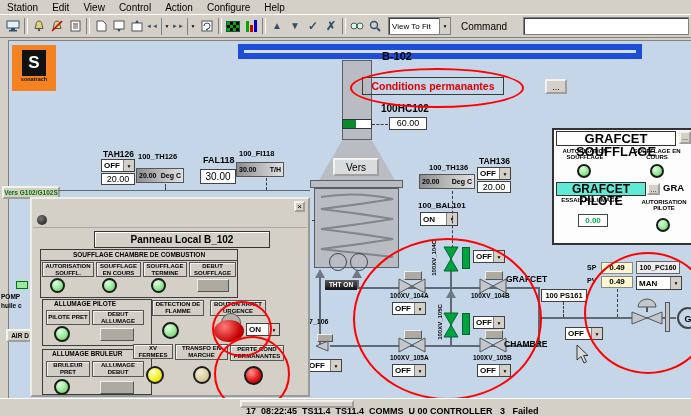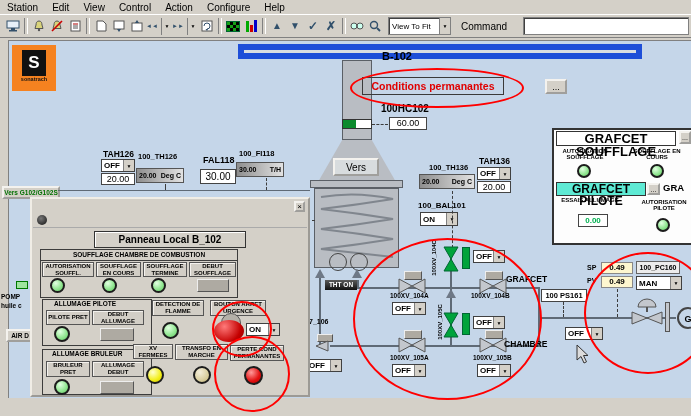--- a/index.html
+++ b/index.html
@@ -371,21 +371,21 @@
   <div class="abs lbl" style="left:1px;top:294px;font-size:6.5px;">POMP</div>
   <div class="abs lbl" style="left:1px;top:303px;font-size:6.5px;">huile c</div>
   <div class="abs" style="left:16px;top:281px;width:12px;height:8px;background:#9fe59f;border:1px solid #070;box-sizing:border-box;"></div>
   <div class="abs btn3d" style="left:6px;top:329px;width:28px;height:13px;font-size:6.5px;font-weight:bold;">AIR D</div>
 
   <div class="abs" id="popup">
     <div class="in btn3d" style="left:262px;top:2px;width:11px;height:11px;font-size:8px;line-height:9px;">×</div>
     <div class="in" style="left:1px;top:15px;width:274px;height:13px;border-bottom:1px solid #aaa;">
       <span style="position:absolute;left:4px;top:1px;width:10px;height:10px;border-radius:50%;background:radial-gradient(circle at 40% 35%,#777,#111);"></span>
     </div>
-    <div class="in btn3d" style="left:62px;top:32px;width:152px;height:17px;border:1px solid #333;box-shadow:inset 1px 1px 0 #fff;font-weight:bold;font-size:10px;">Panneau Local B_102</div>
+    <div class="in btn3d" style="left:62px;top:32px;width:176px;height:17px;border:1px solid #333;box-shadow:inset 1px 1px 0 #fff;font-weight:bold;font-size:10px;">Panneau Local B_102</div>
 
     <div class="in grp" style="left:8px;top:50px;width:198px;height:49px;"></div>
     <div class="in" style="left:8px;top:50px;width:198px;height:12px;border:1px solid #3c3c3c;box-sizing:border-box;font-weight:bold;font-size:6.5px;text-align:center;line-height:10px;">SOUFFLAGE CHAMBRE DE COMBUSTION</div>
     <div class="in cell" style="left:10px;top:63px;width:52px;height:15px;">AUTORISATION SOUFFL.</div>
     <div class="in cell" style="left:64px;top:63px;width:45px;height:15px;">SOUFFLAGE EN COURS</div>
     <div class="in cell" style="left:111px;top:63px;width:44px;height:15px;">SOUFFLAGE TERMINE</div>
     <div class="in cell" style="left:157px;top:63px;width:47px;height:15px;">DEBUT SOUFFLAGE</div>
     <div class="in lamp g" style="left:18px;top:79px;width:15px;height:15px;"></div>
     <div class="in lamp g" style="left:70px;top:79px;width:15px;height:15px;"></div>
     <div class="in lamp g" style="left:119px;top:79px;width:15px;height:15px;"></div>
@@ -423,17 +423,21 @@
     <div class="in cell" style="left:198px;top:146px;width:54px;height:16px;">PERTE COND PERMANANTES</div>
     <div class="in lamp r" style="left:212px;top:167px;width:19px;height:19px;"></div>
   </div>
 
   <div class="abs ell" style="left:350px;top:68px;width:170px;height:36px;"></div>
   <div class="abs ell" style="left:353px;top:238px;width:185px;height:158px;"></div>
   <div class="abs ell" style="left:584px;top:252px;width:124px;height:118px;"></div>
   <div class="abs ell" style="left:212px;top:301px;width:56px;height:52px;"></div>
   <div class="abs ell" style="left:214px;top:336px;width:72px;height:72px;"></div>
 
+  <div class="abs" id="statusbar">
+    <div class="abs btn3d" style="left:240px;top:1px;width:114px;height:8px;"></div>
+    <div class="abs" style="left:246px;top:7px;font-weight:bold;font-size:9px;white-space:pre;">17  08:22:45  TS11.4  TS11.4  COMMS  U 00 CONTROLLER   3   Failed</div>
+  </div>
 
   <svg class="abs" style="left:576px;top:344px;" width="13" height="20">
     <path d="M1,1 L1,16 L5,12.5 L8,19 L10.5,17.8 L7.5,11.5 L12,11.5 Z" fill="#dcdcdc" stroke="#333"></path>
     </svg>
 </div>
 
 </body></html>

